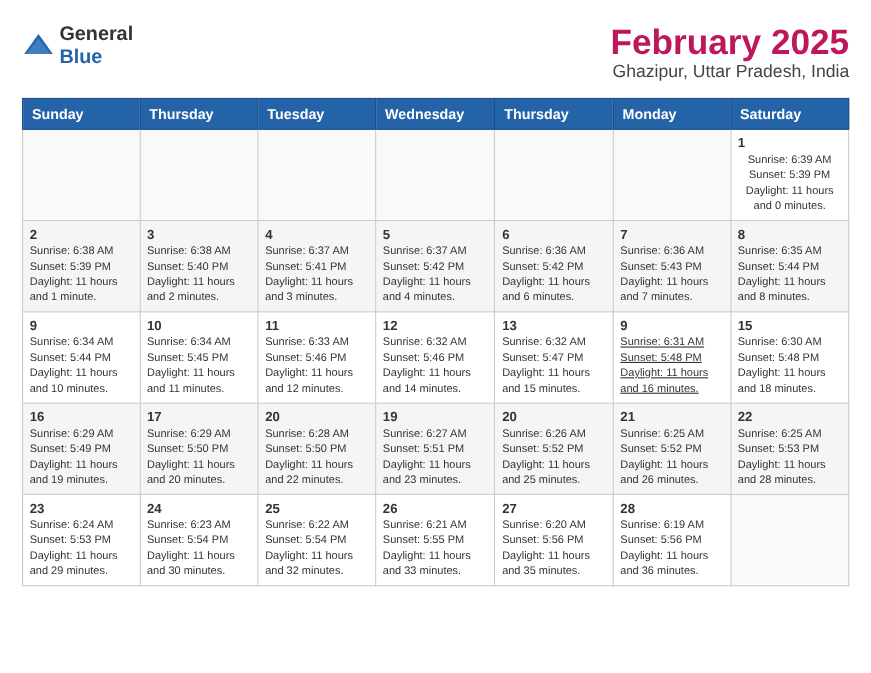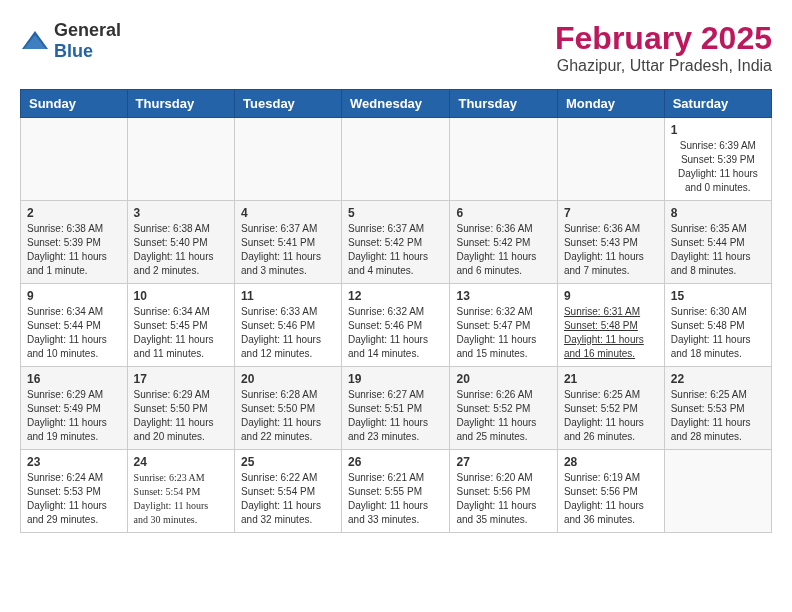--- a/index.html
+++ b/index.html
@@ -294,21 +294,21 @@
       <tr>
         <td>
           <div class="day-num">23</div>
           <div class="day-info" style="white-space: pre-line;">Sunrise: 6:24 AM
 Sunset: 5:53 PM
 Daylight: 11 hours
 and 29 minutes.</div>
         </td>
         <td>
           <div class="day-num">24</div>
-          <div class="day-info" style="white-space: pre-line; font-family: Liberation Serif, serif;">Sunrise: 6:23 AM
+          <div class="day-info" style="white-space: pre-line;">Sunrise: 6:23 AM
 Sunset: 5:54 PM
 Daylight: 11 hours
 and 30 minutes.</div>
         </td>
         <td>
           <div class="day-num">25</div>
           <div class="day-info" style="white-space: pre-line;">Sunrise: 6:22 AM
 Sunset: 5:54 PM
 Daylight: 11 hours
 and 32 minutes.</div>

